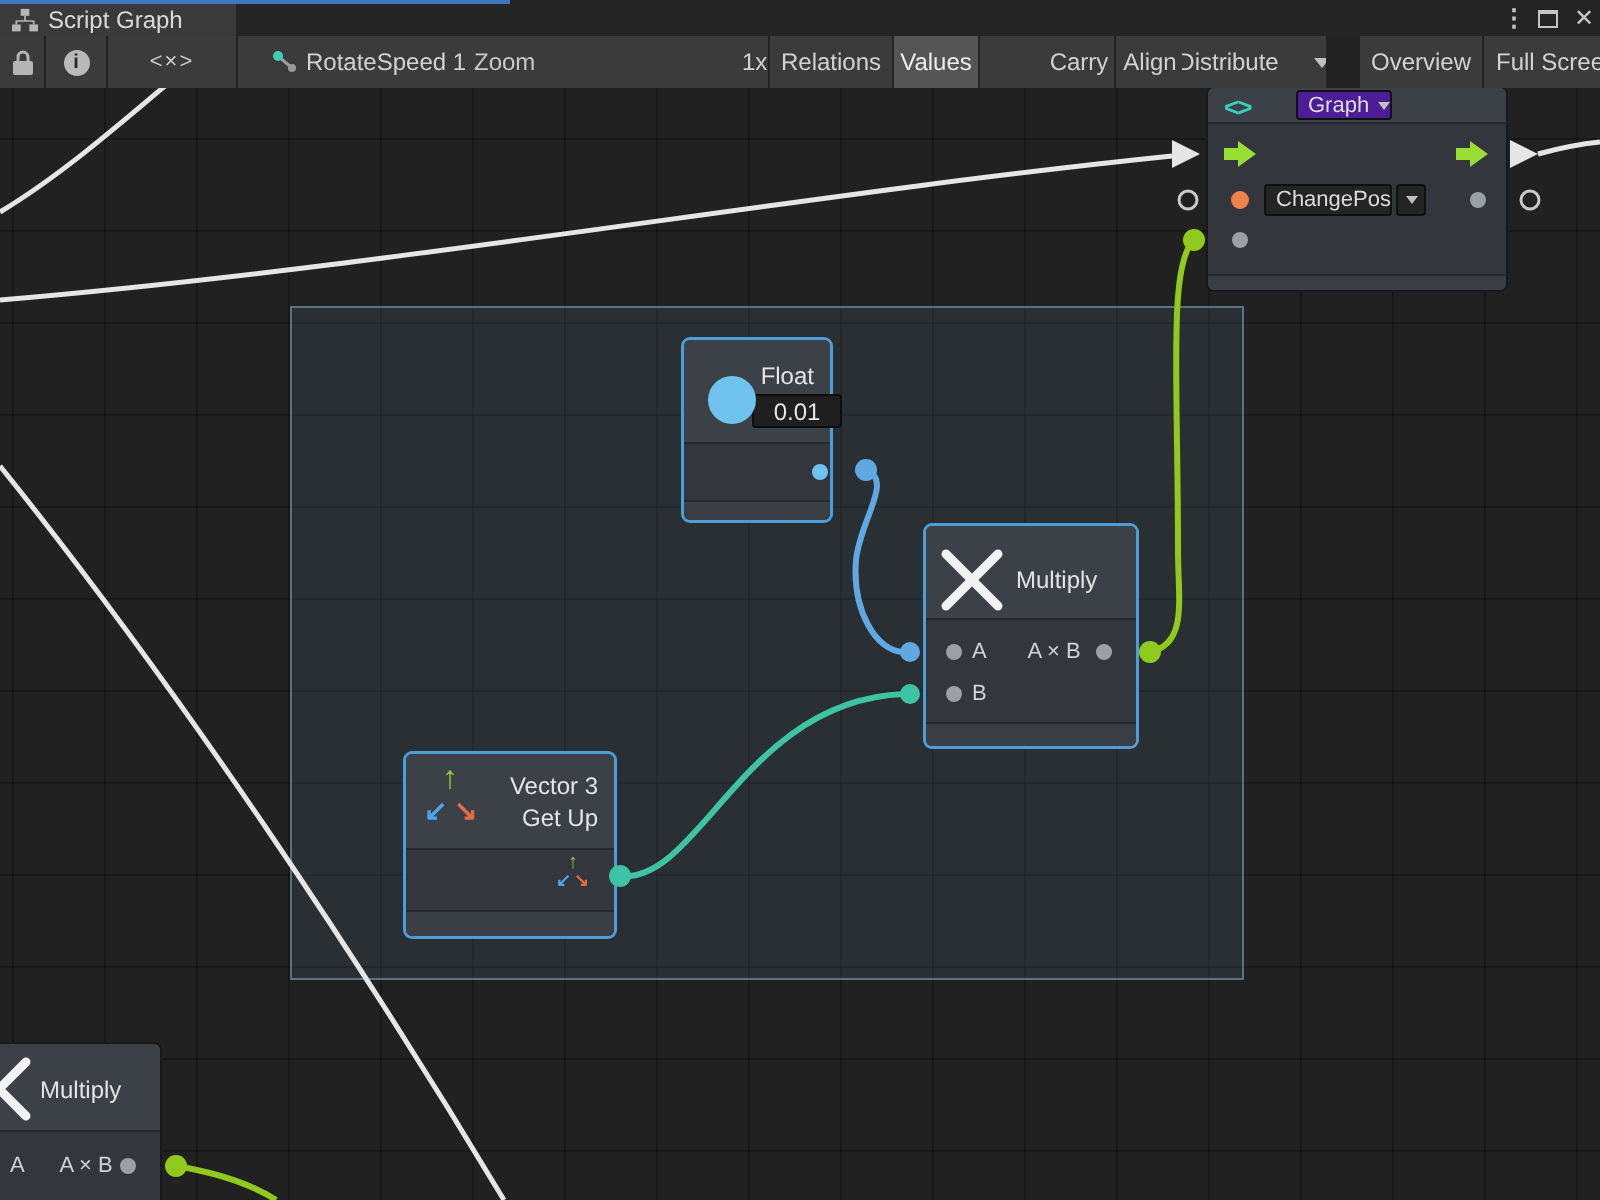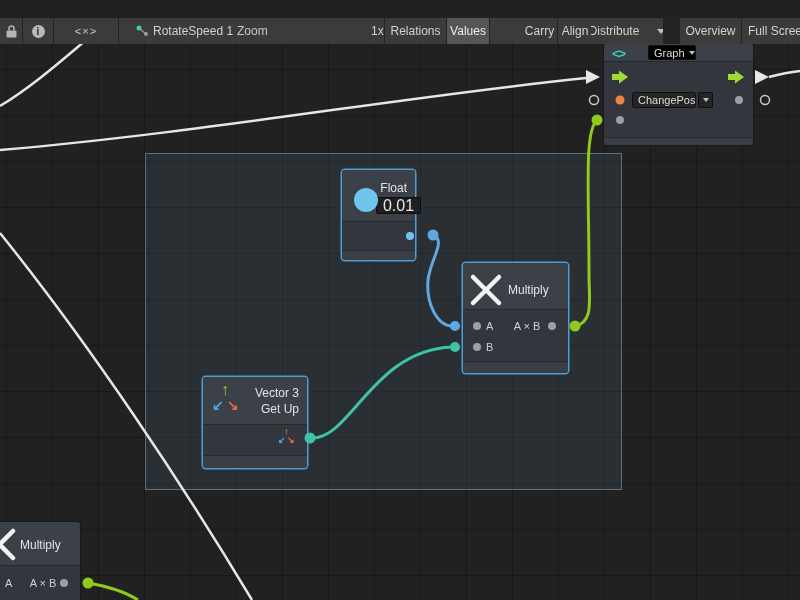--- a/index.html
+++ b/index.html
@@ -43,40 +43,40 @@
   .wires { position:absolute; left:0; top:0; width:800px; height:600px; z-index:4; pointer-events:none; }
 
   
   .node { position:absolute; background:#33373d; border-radius:3px; box-shadow:0 0 0 1px #17191c; z-index:3; }
   .node.selected { box-shadow:0 0 0 1.5px #4d9ed8; }
   .nhead { position:absolute; left:0; right:0; top:0; background:#3c4047; border-bottom:1px solid #26292e; border-radius:3px 3px 0 0; }
   .nfoot { position:absolute; left:0; right:0; bottom:0; background:#3a3e45; border-top:1px solid #26292e; border-radius:0 0 3px 3px; }
   .ntitle { position:absolute; font-size:12px; color:#e2e4e6; white-space:nowrap; }
   .plabel { position:absolute; font-size:11px; color:#cfd2d5; white-space:nowrap; }
   .field { position:absolute; background:#1f1f1f; border:1px solid #0d0d0d; border-radius:2px;
-           color:#e6e6e6; font-size:16px; display:flex; align-items:center; justify-content:center; }
+           color:#e6e6e6; font-size:12px; display:flex; align-items:center; justify-content:center; }
   .dd { position:absolute; background:#242424; border:1px solid #101010; border-radius:2px; color:#dddddd;
         font-size:11px; display:flex; align-items:center; padding-left:5px; }
   .dd-caretbox { position:absolute; background:#242424; border:1px solid #101010; border-radius:2px;
                  display:flex; align-items:center; justify-content:center; }
   .brkt { position:absolute; font-size:13px; font-weight:bold; letter-spacing:-1px; }
   .vicon span { position:absolute; font-weight:bold; }
 </style>
 </head>
 <body>
 
 <div id="root">
 
   <div class="canvas-bg"></div>
   <div class="selection"></div>
 
   <div class="node" style="left:604px; top:44px; width:149px; height:101px;">
     <div class="nhead" style="height:18px;">
       <span class="brkt" style="left: 8px; top: 2px; color: rgb(53, 208, 192);">&lt;&gt;</span>
-      <div class="dd" style="left:44px; top:1px; width:48px; height:15px; background:#000000;align-items:center;">
+      <div class="dd" style="left:44px; top:1px; width:48px; height:15px; background:#4c1d95;align-items:center;">
         <span>Graph</span>
         <span class="caret sm"></span>
       </div>
     </div>
     <div class="dd" style="left:28px; top:48px; width:64px; height:16px;">
       <span>ChangePos</span>
     </div>
     <div class="dd-caretbox" style="left:94px; top:48px; width:15px; height:16px;">
       <span class="caret sm" style="margin-left:0;"></span>
     </div>
@@ -164,20 +164,41 @@
     <circle cx="477" cy="326" r="4" fill="#9aa0a4"></circle>
     <circle cx="477" cy="347" r="4" fill="#9aa0a4"></circle>
     <circle cx="552" cy="326" r="4" fill="#9aa0a4"></circle>
 
     <path d="M473,277 L499,303 M499,277 L473,303" stroke="#f2f2f2" stroke-width="4.5" stroke-linecap="round"></path>
     <path d="M-14,531 L13,558 M13,531 L-14,558" stroke="#f2f2f2" stroke-width="4.5" stroke-linecap="round"></path>
 
     <circle cx="64" cy="583" r="4" fill="#9aa0a4"></circle>
   </svg>
 
+  <div class="titlebar">
+    <div class="accent" style="background: rgb(61, 121, 186);"></div>
+    <div class="tab">
+      <svg width="13" height="13" viewBox="0 0 15 14">
+        <rect x="5" y="0" width="5" height="4" fill="#b5b5b5"></rect>
+        <rect x="0" y="9" width="5" height="4" fill="#b5b5b5"></rect>
+        <rect x="10" y="9" width="5" height="4" fill="#b5b5b5"></rect>
+        <path d="M7.5,4 V7 M2.5,9 V7 H12.5 V9" stroke="#b5b5b5" fill="none"></path>
+      </svg>
+      <span>Script Graph</span>
+    </div>
+    <div class="winctrl kebab">
+        <span>⋮</span>
+      </div>
+    <div class="winctrl maxbox">
+        <div class="sq"></div>
+      </div>
+    <div class="winctrl closex">
+        <span>✕</span>
+      </div>
+  </div>
 
   <div class="toolbar">
     <div class="tbtn" style="left:0; width:22px;">
       <svg width="11" height="13" viewBox="0 0 10 13">
         <rect x="0" y="5.5" width="10" height="7" rx="1" fill="#b5b5b5"></rect>
         <path d="M2.5,5.5 V3.5 a2.5,2.5 0 0 1 5,0 V5.5" stroke="#b5b5b5" stroke-width="1.5" fill="none"></path>
       </svg>
     </div>
     <div class="tbtn" style="left:23px; width:30px;">
       <div class="info-circle">

